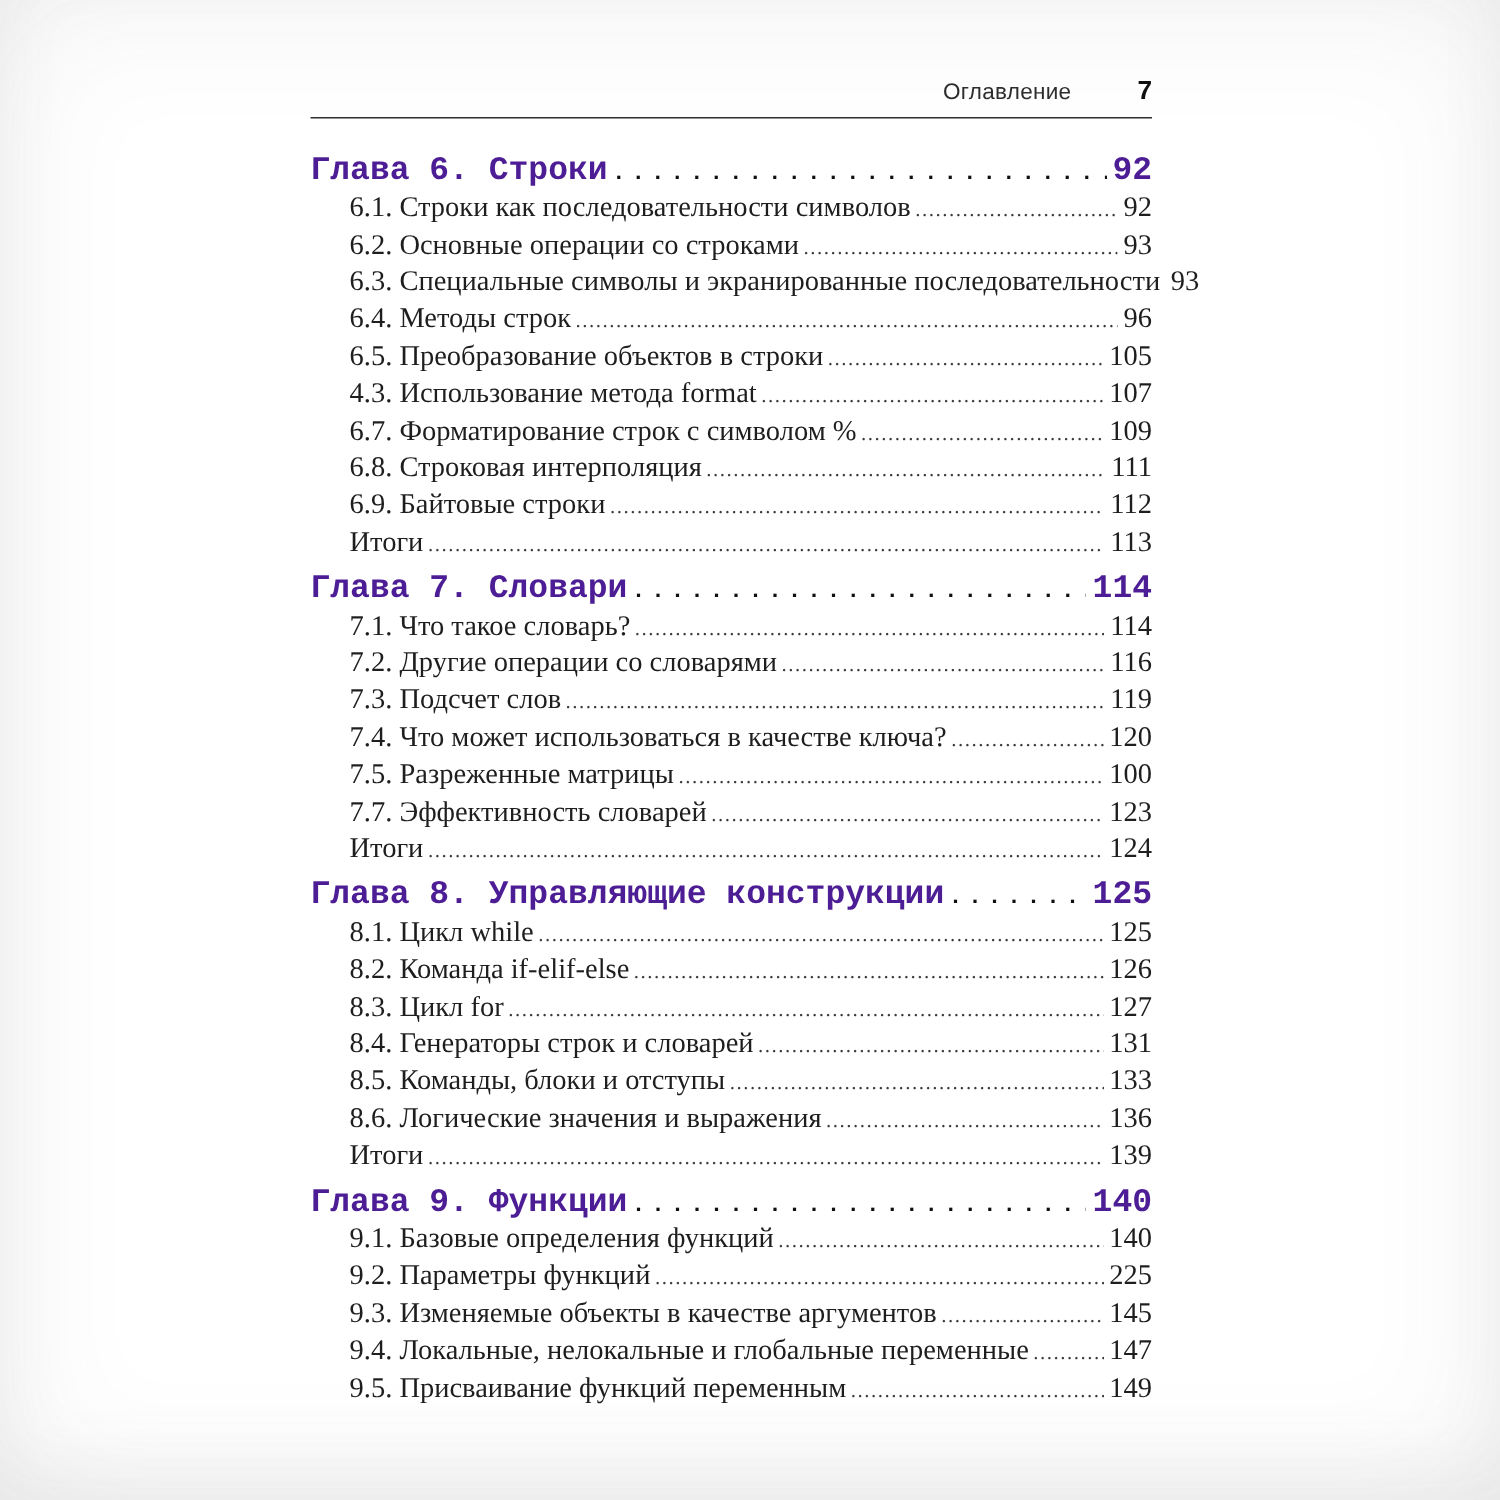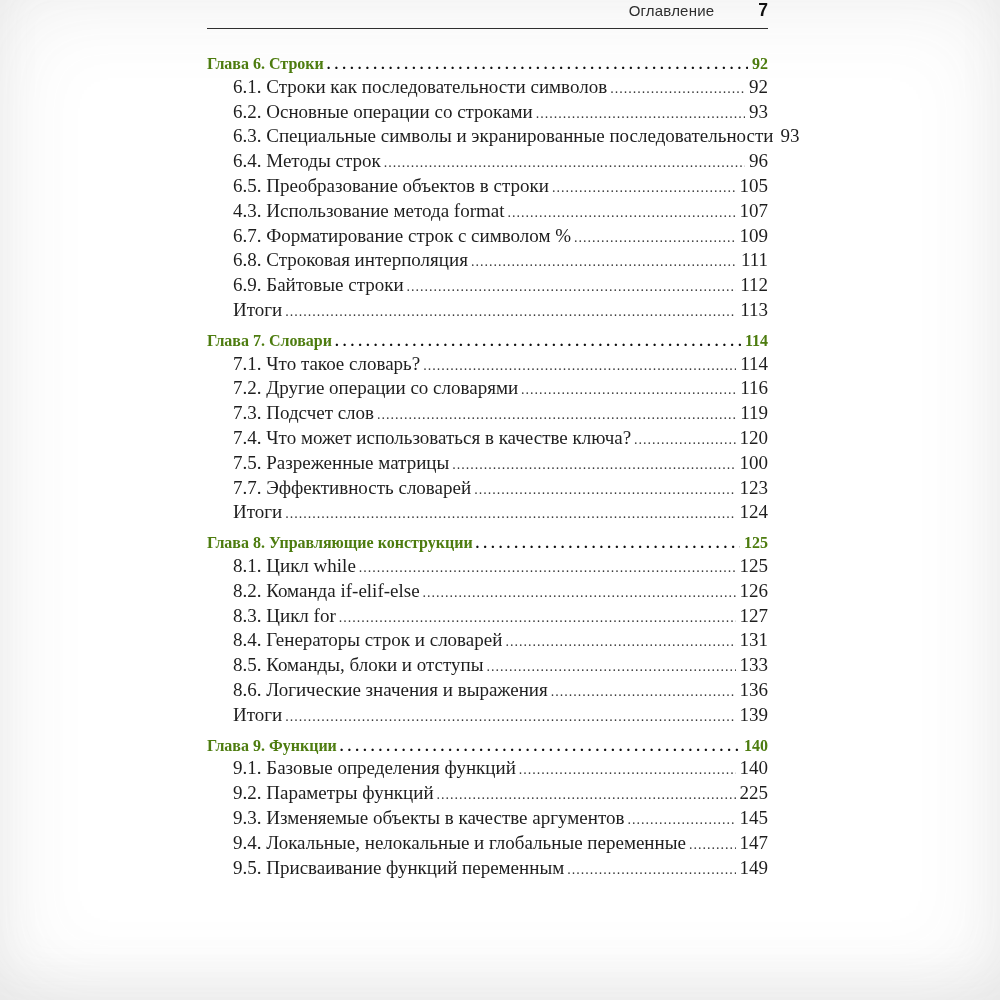--- a/index.html
+++ b/index.html
@@ -19,20 +19,21 @@
     position: absolute;
     left: 207px;
     width: 561px;
     top: 0;
     color: #1b1b1b;
   }
   .header {
     display: flex;
     justify-content: flex-end;
     align-items: baseline;
+    margin-top: 50px;
     font-family: "Liberation Sans", sans-serif;
   }
   .h-title {
     font-size: 15px;
     color: #2e2e2e;
     letter-spacing: 0.2px;
   }
   .h-num {
     font-size: 17.5px;
     font-weight: bold;
@@ -48,22 +49,23 @@
   }
   .row {
     display: flex;
     align-items: baseline;
     line-height: 22.8px;
     white-space: nowrap;
   }
   .row.chapter {
     margin-top: 6px;
     font-weight: bold;
-    font-size: 16px;
-    color: #4d7c0f;
+    font-size: 22px;
+    color: #4c1d95;
+    font-family: Liberation Mono, monospace;
   }
   .row.section {
     font-size: 19px;
     padding-left: 26px;
     color: #1e1e1e;
   }
   .t { flex: 0 0 auto; padding-right: 3px; }
   .leader {
     flex: 1 1 auto;
     overflow: hidden;

